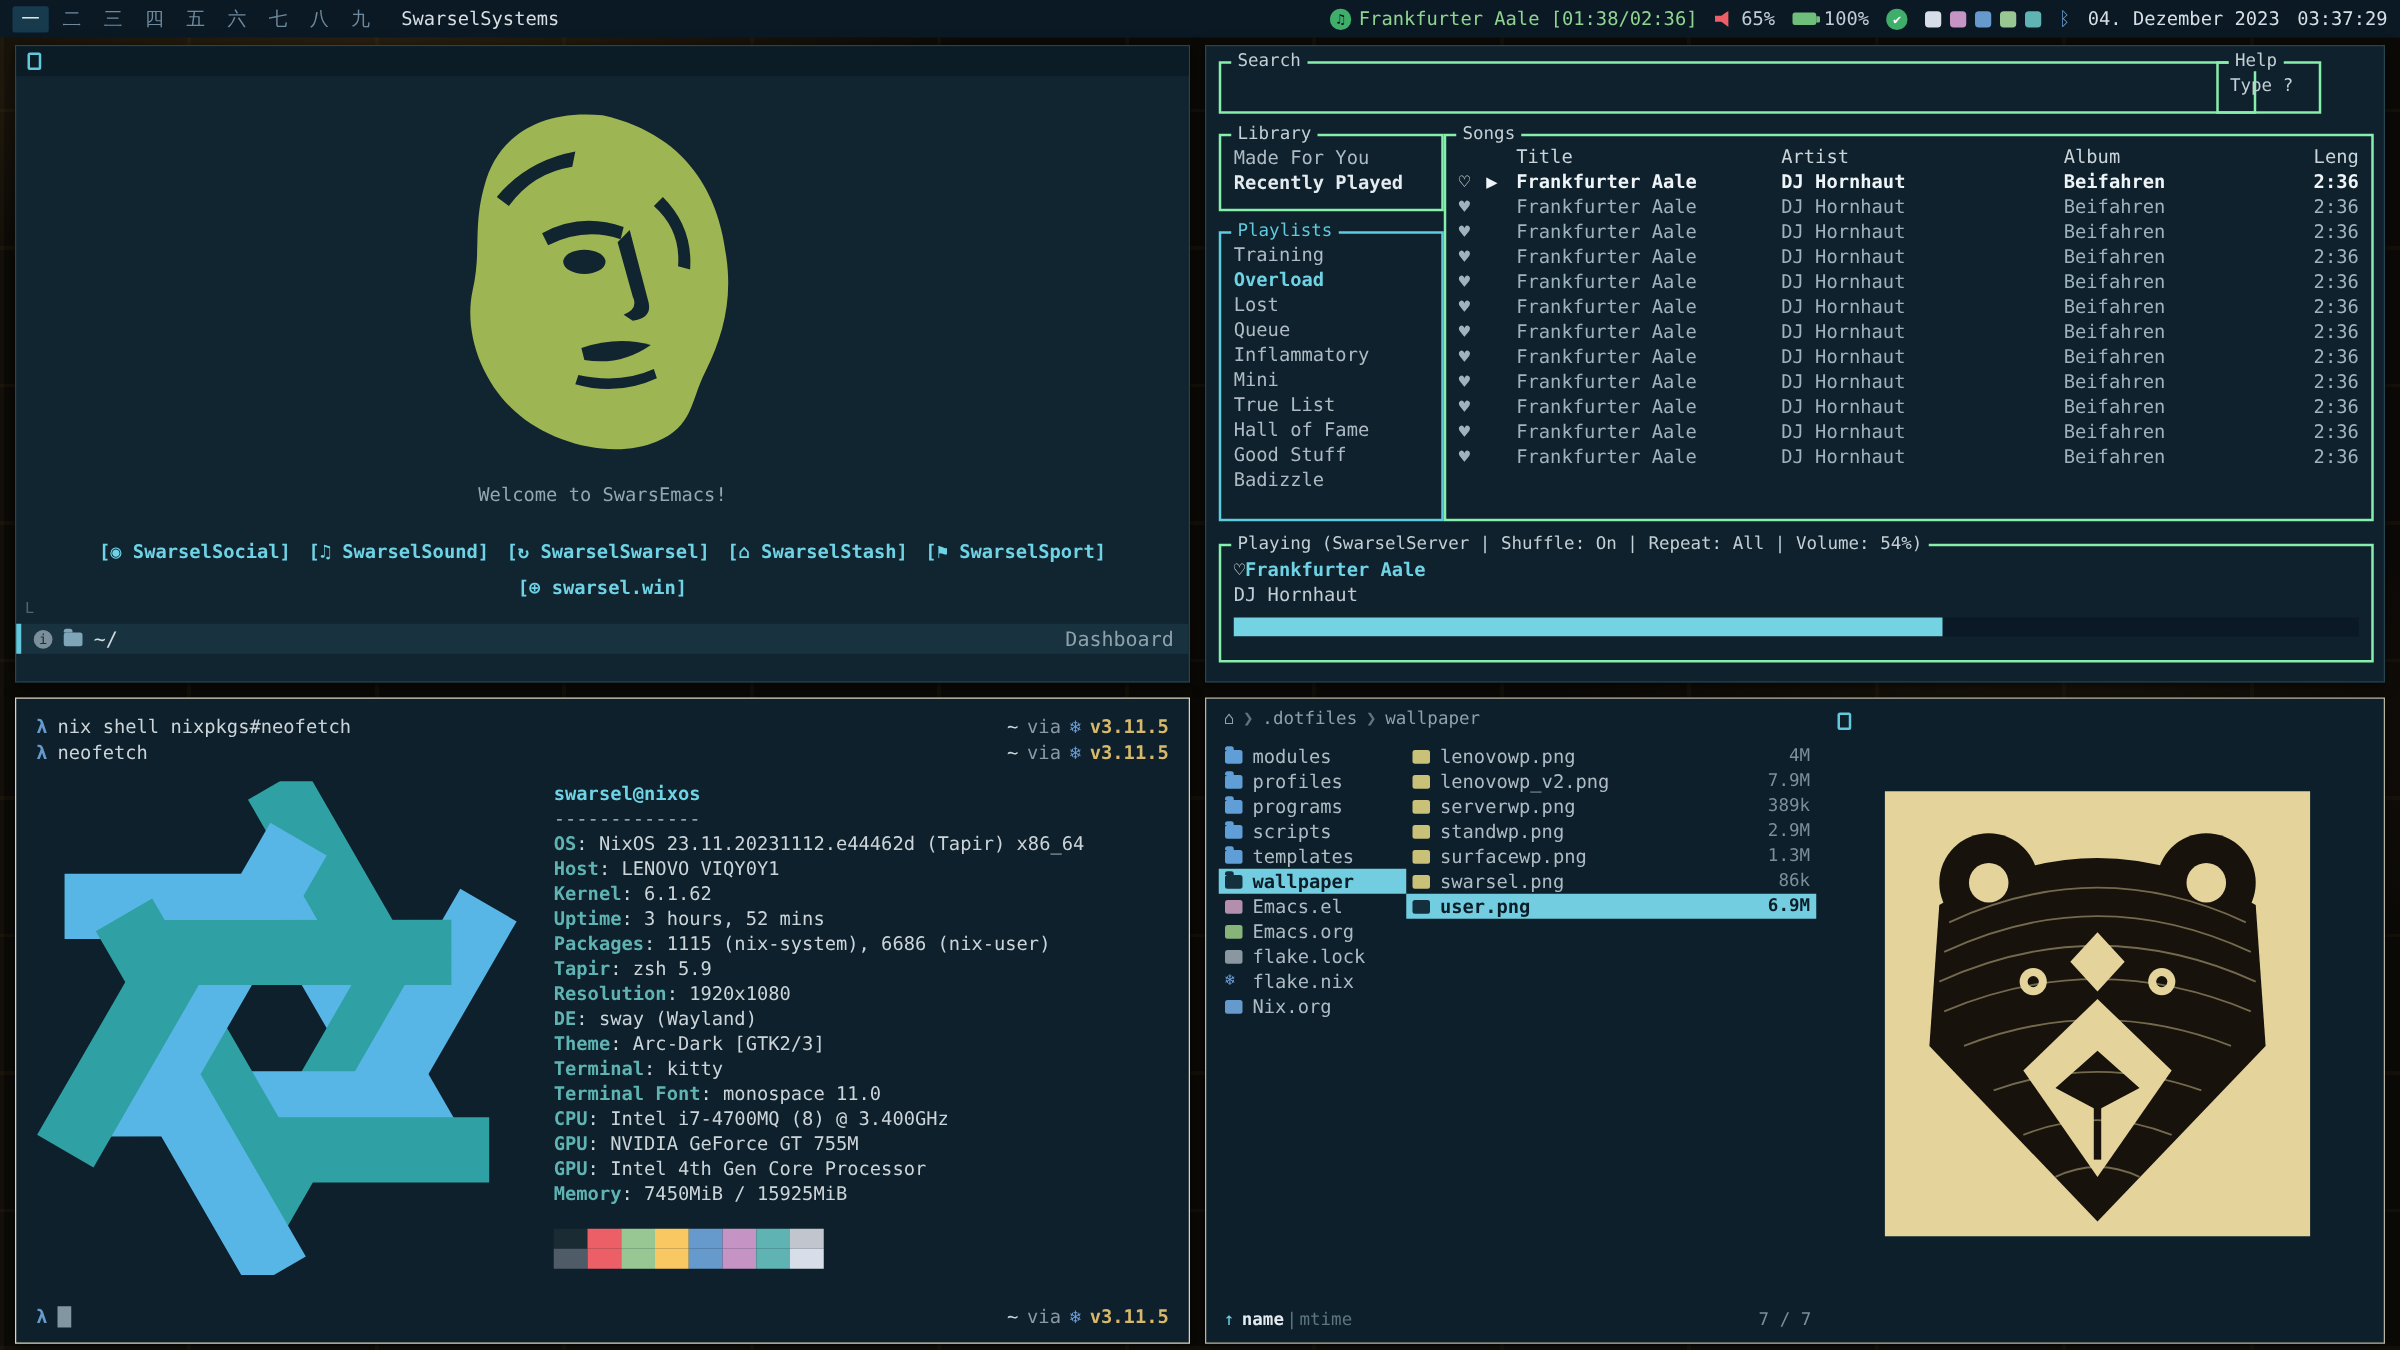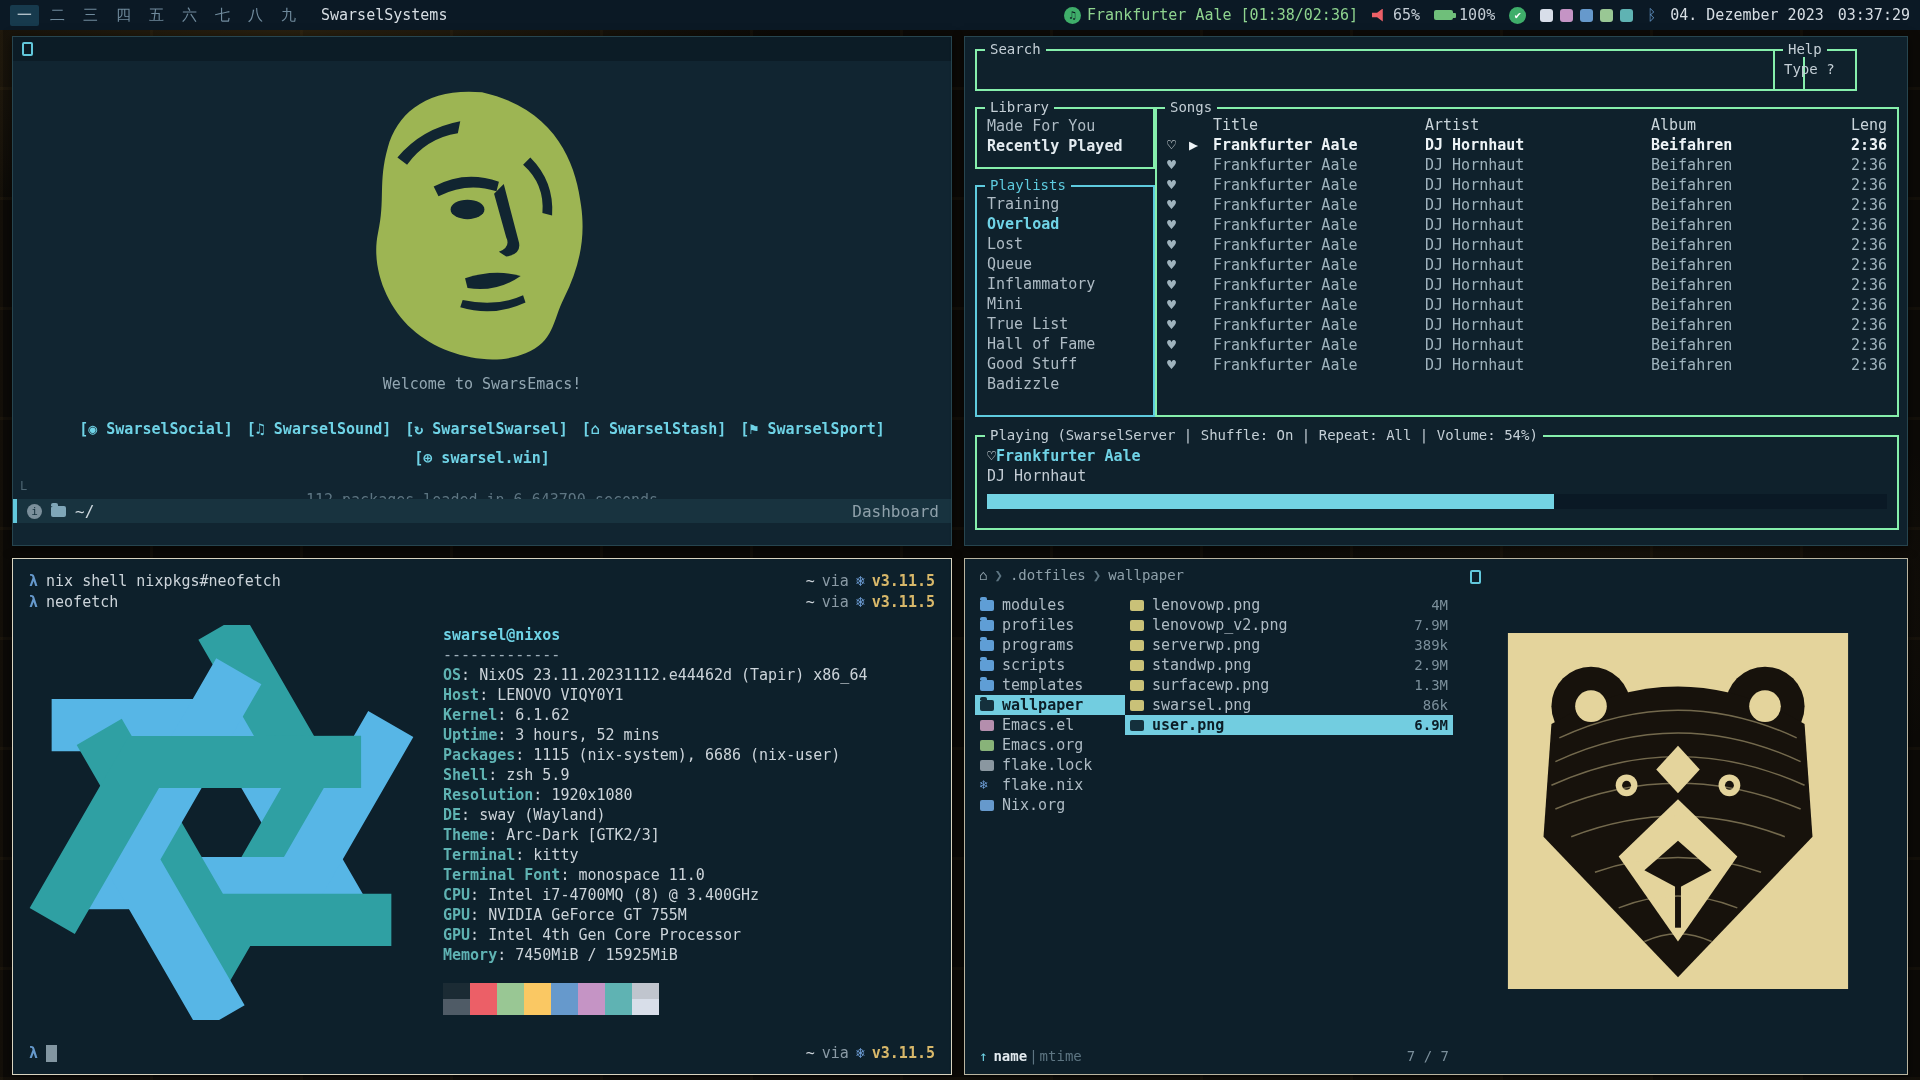--- a/index.html
+++ b/index.html
@@ -41,21 +41,21 @@
   
   .win{position:absolute;border:1px solid #27454f;box-shadow:0 2px 10px rgba(0,0,0,.55)}
   .win-emacs{left:12px;top:36px;width:940px;height:510px;background:#112531}
   .win-music{left:964px;top:36px;width:944px;height:510px;background:#0f212c}
   .win-term{left:12px;top:558px;width:940px;height:517px;background:#0d202b;border-color:#d9d4c0}
   .win-fm{left:964px;top:558px;width:944px;height:517px;background:#0d1f2a;border-color:#b9b4a0}
   .mini-box{display:inline-block;width:11px;height:14px;border:2px solid #62c8dc;border-radius:2px}
   
   .emacs-tabbar{height:24px;background:#0c1c26;display:flex;align-items:center;padding:0 9px}
   .face-svg{display:block;margin:24px auto 0}
-  .welcome{margin-top:0;text-align:center;color:#93a7b2;font-size:15px}
+  .welcome{margin-top:12px;text-align:center;color:#93a7b2;font-size:15px}
   .btnrow{margin-top:26px;text-align:center}
   .btnrow2{margin-top:10px;text-align:center}
   .ebtn{color:#6fd3e6;font-weight:bold;font-size:15px;margin:0 7px;cursor:pointer}
   .loadinfo{margin-top:24px;text-align:center;color:#5d7582;font-size:15px}
   .fringe-l{position:absolute;left:7px;bottom:52px;color:#4e6673;font-size:12px}
   .modeline{position:absolute;left:0;right:0;bottom:22px;height:24px;background:#18333f;
             display:flex;align-items:center;gap:9px;padding:0 12px 0 14px}
   .ml-accent{position:absolute;left:0;top:0;bottom:0;width:4px;background:#62c8dc}
   .ml-info{display:inline-block;width:15px;height:15px;border-radius:50%;background:#7b8f9b;color:#14303c;
            font-size:11px;line-height:15px;text-align:center}
@@ -422,21 +422,21 @@
           <div class="nf-line">
           <span class="nf-label">Kernel</span><span class="nf-val">6.1.62</span>
         </div>
           <div class="nf-line">
           <span class="nf-label">Uptime</span><span class="nf-val">3 hours, 52 mins</span>
         </div>
           <div class="nf-line">
           <span class="nf-label">Packages</span><span class="nf-val">1115 (nix-system), 6686 (nix-user)</span>
         </div>
           <div class="nf-line">
-          <span class="nf-label">Shell</span><span class="nf-val">zsh 5.9</span>
+          <span class="nf-label">Tapir</span><span class="nf-val">zsh 5.9</span>
         </div>
           <div class="nf-line">
           <span class="nf-label">Resolution</span><span class="nf-val">1920x1080</span>
         </div>
           <div class="nf-line">
           <span class="nf-label">DE</span><span class="nf-val">sway (Wayland)</span>
         </div>
           <div class="nf-line">
           <span class="nf-label">Theme</span><span class="nf-val">Arc-Dark [GTK2/3]</span>
         </div>

